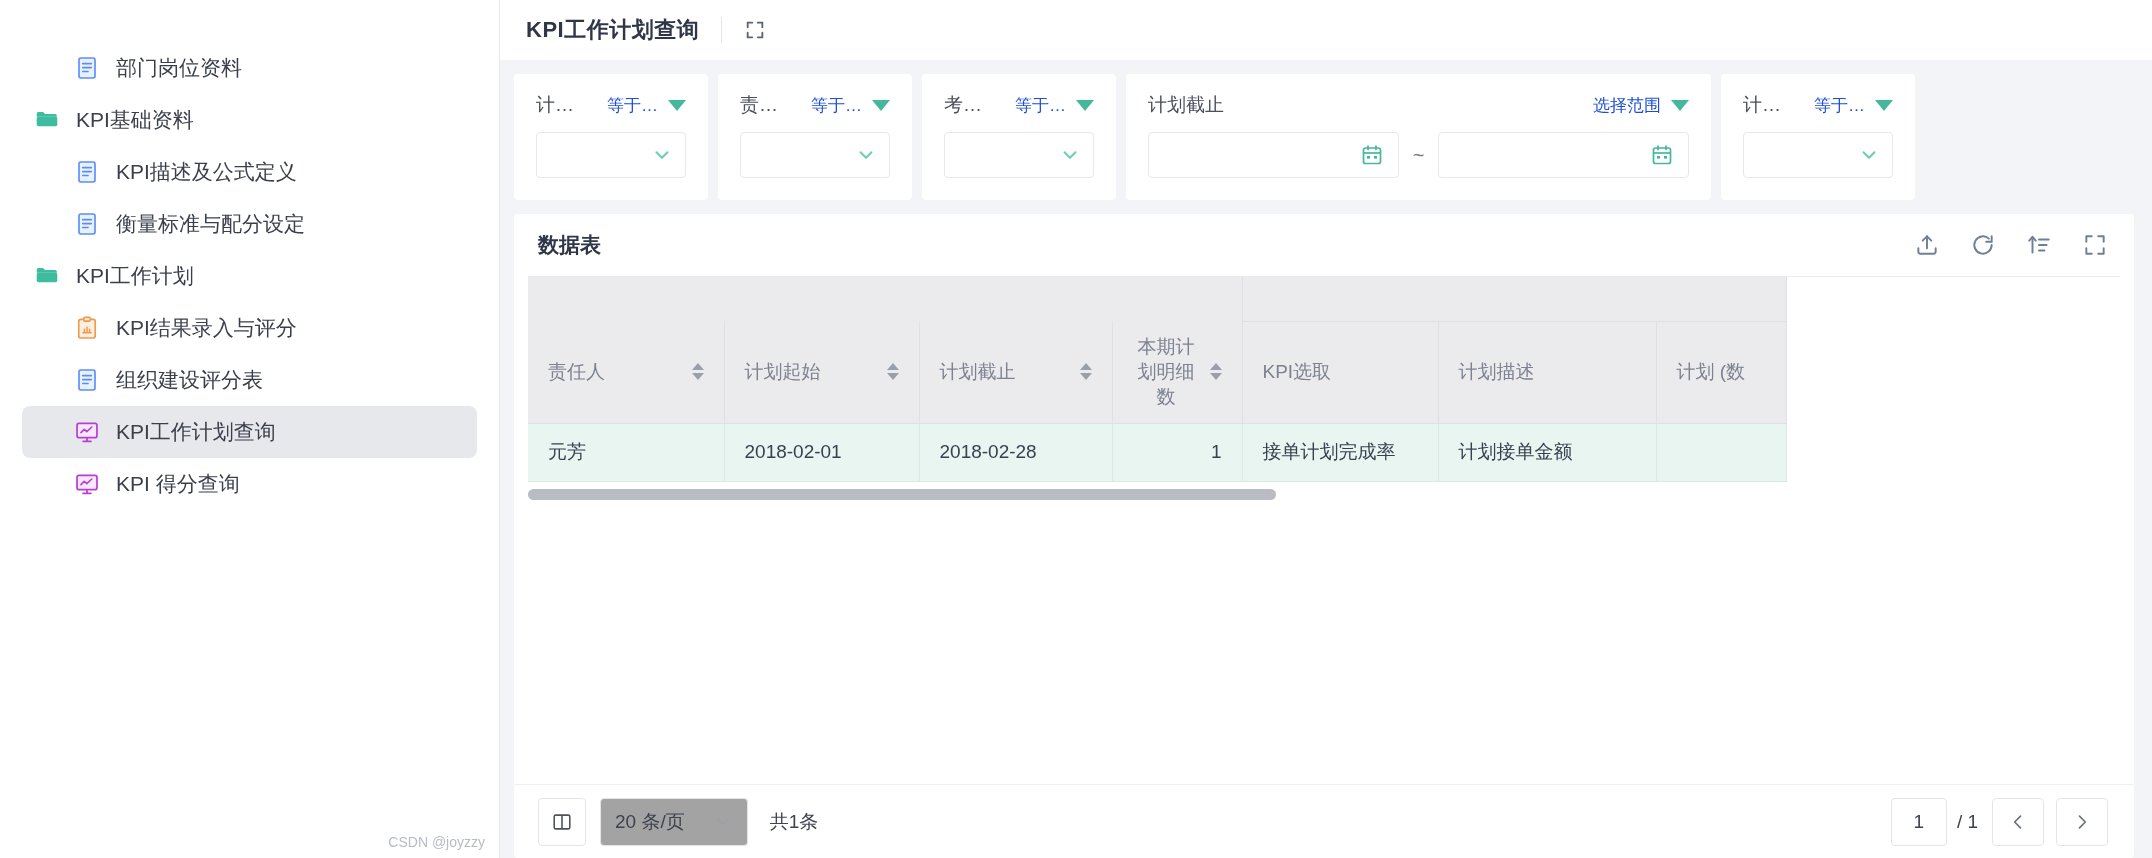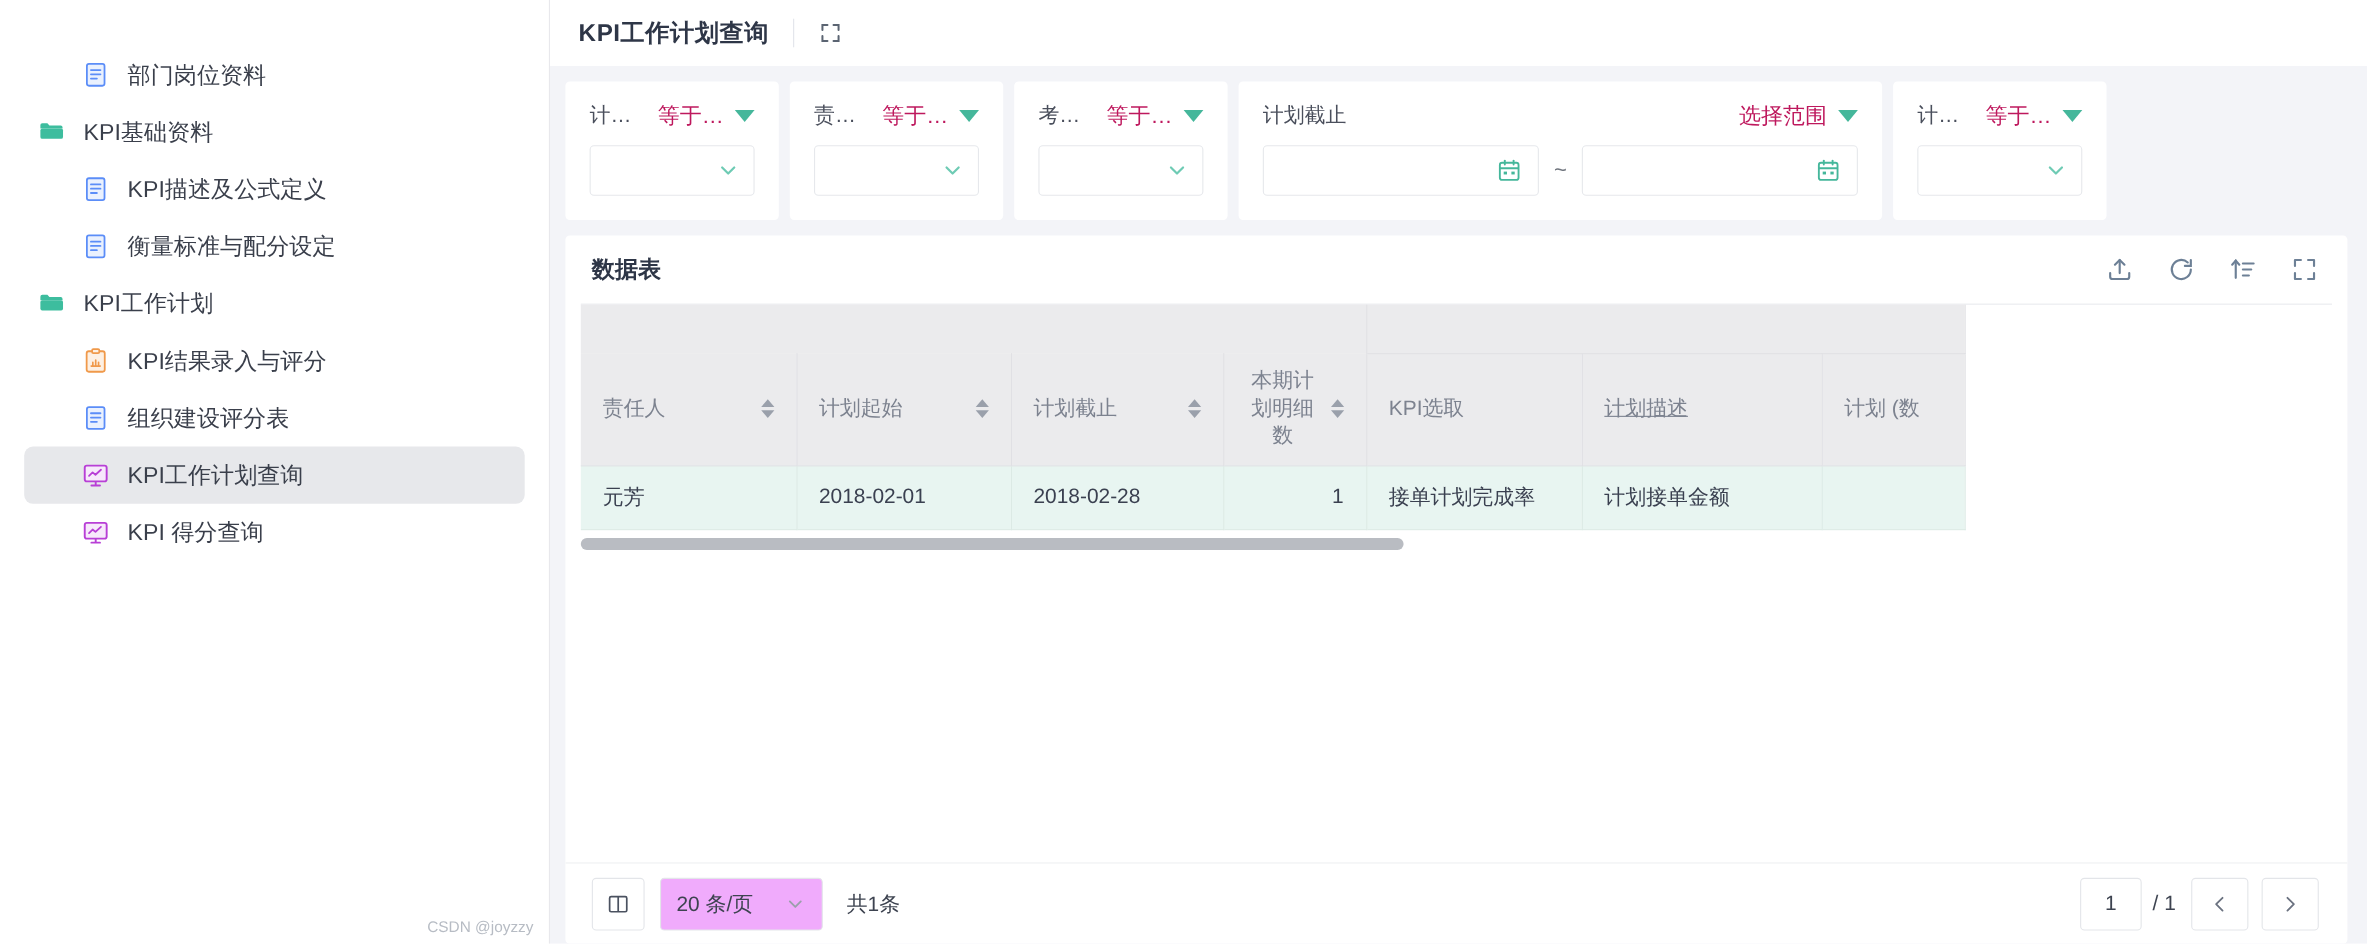--- a/index.html
+++ b/index.html
@@ -59,21 +59,21 @@
   .filters { display: flex; gap: 10px; flex: 0 0 auto; }
   .filter-card {
     background: #fff; border-radius: 4px; padding: 18px 22px 22px 22px;
     display: flex; flex-direction: column; gap: 14px;
   }
   .filter-card.w-std { width: 194px; }
   .filter-card.w-date { width: 585px; }
   .f-head { display: flex; align-items: center; justify-content: space-between; height: 26px;}
   .f-name { font-size: 19px; color: #4a4f5c; white-space: nowrap; overflow: hidden; }
   .f-op { display: flex; align-items: center; gap: 10px; cursor: pointer;}
-  .f-op-text { font-size: 20px; color: #be185d; white-space: nowrap;}
+  .f-op-text { font-size: 17px; color: #1d4ed8; white-space: nowrap;}
   .tri-down { width: 0; height: 0; border-left: 9px solid transparent; border-right: 9px solid transparent; border-top: 11px solid #45b79b; }
   .f-input {
     height: 46px; border: 1px solid #e6e8ec; border-radius: 4px;
     display: flex; align-items: center; justify-content: flex-end;
     padding: 0 12px; background: #fff; cursor: pointer;
   }
   .date-row { display: flex; align-items: center; gap: 14px; }
   .date-field { flex: 1; height: 46px; border: 1px solid #e6e8ec; border-radius: 4px;
     display: flex; align-items: center; justify-content: flex-end; padding: 0 14px; cursor: pointer;}
   .tilde { font-size: 20px; color: #71767f; }
@@ -112,21 +112,21 @@
   td.num { text-align: right; }
   .scrollbar-track { height: 26px; display: flex; align-items: center; padding: 0 0px;}
   .scrollbar-bar { height: 11px; border-radius: 6px; background: #b9bcc2; width: 47%; }
 
   .pager { height: 74px; border-top: 1px solid #eef0f2; display: flex; align-items: center;
     justify-content: space-between; padding: 0 26px 0 24px; flex: 0 0 74px; }
   .pager-left { display: flex; align-items: center; gap: 14px; }
   .sq-btn { width: 48px; height: 48px; border: 1px solid #e3e5e9; border-radius: 4px;
     display: flex; align-items: center; justify-content: center; cursor: pointer; background: #fff;}
   .sel-page { height: 48px; border: 1px solid #e3e5e9; border-radius: 4px; display: flex;
-    align-items: center; gap: 28px; padding: 0 14px; cursor: pointer; background: #f0abfc;}
+    align-items: center; gap: 28px; padding: 0 14px; cursor: pointer; background: #a3a3a3;}
   .sel-txt { font-size: 19px; color: #3d4350; }
   .total-txt { font-size: 19px; color: #3d4350; margin-left: 8px;}
   .pager-right { display: flex; align-items: center; gap: 0px; }
   .page-input { width: 56px; height: 48px; border: 1px solid #e3e5e9; border-radius: 4px;
     display: flex; align-items: center; justify-content: center; font-size: 19px; color: #3d4350;
     background:#fff;}
   .page-of { font-size: 19px; color: #3d4350; margin: 0 14px 0 10px; }
   .nav-btn { width: 52px; height: 48px; border: 1px solid #e3e5e9; border-radius: 4px;
     display: flex; align-items: center; justify-content: center; cursor: pointer; background: #fff; }
   .nav-btn + .nav-btn { margin-left: 12px; }
@@ -426,21 +426,21 @@
                           <span class="car-up"></span>
                           <span class="car-dn"></span>
                         </span>
                       </div>
                     </th>
                     <th style="width: 196px; height: 58px;">
                       <div class="th-inner">
                         <span class="th-txt">KPI选取</span>
                       </div>
                     </th>
-                    <th style="width: 218px; height: 58px; text-decoration: underline;">
+                    <th style="width: 218px; height: 58px;">
                       <div class="th-inner">
                         <span class="th-txt">计划描述</span>
                       </div>
                     </th>
                     <th style="width: 130px; height: 58px;">
                       <div class="th-inner">
                         <span class="th-txt">计划
 (数</span>
                       </div>
                     </th>

